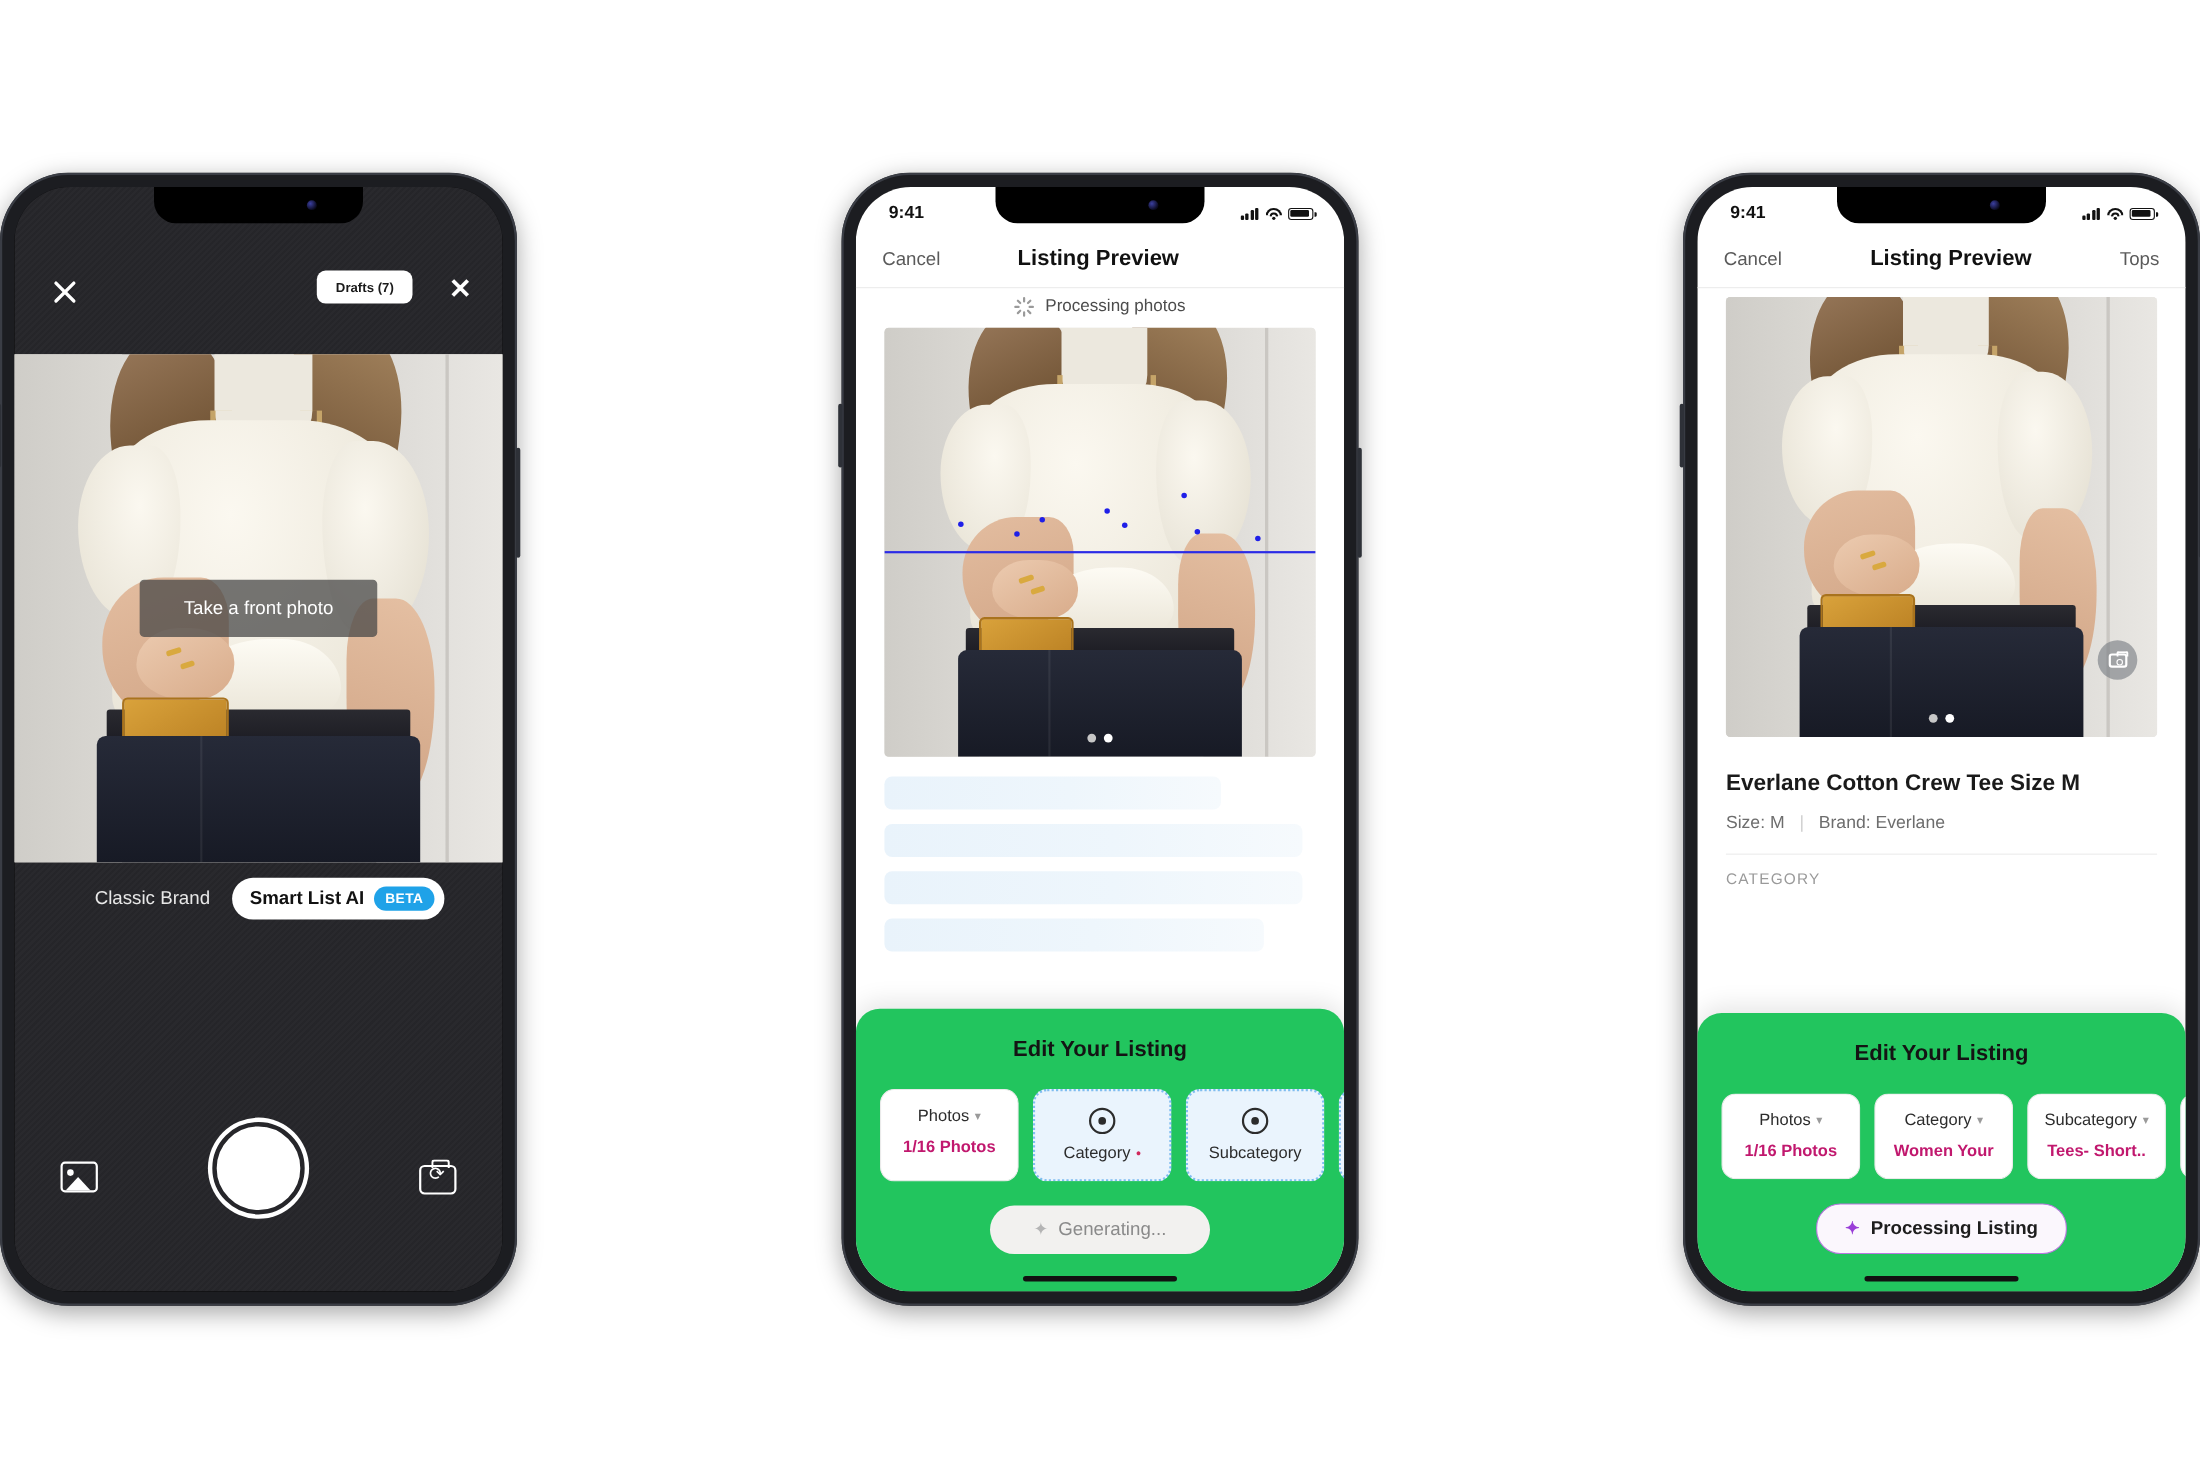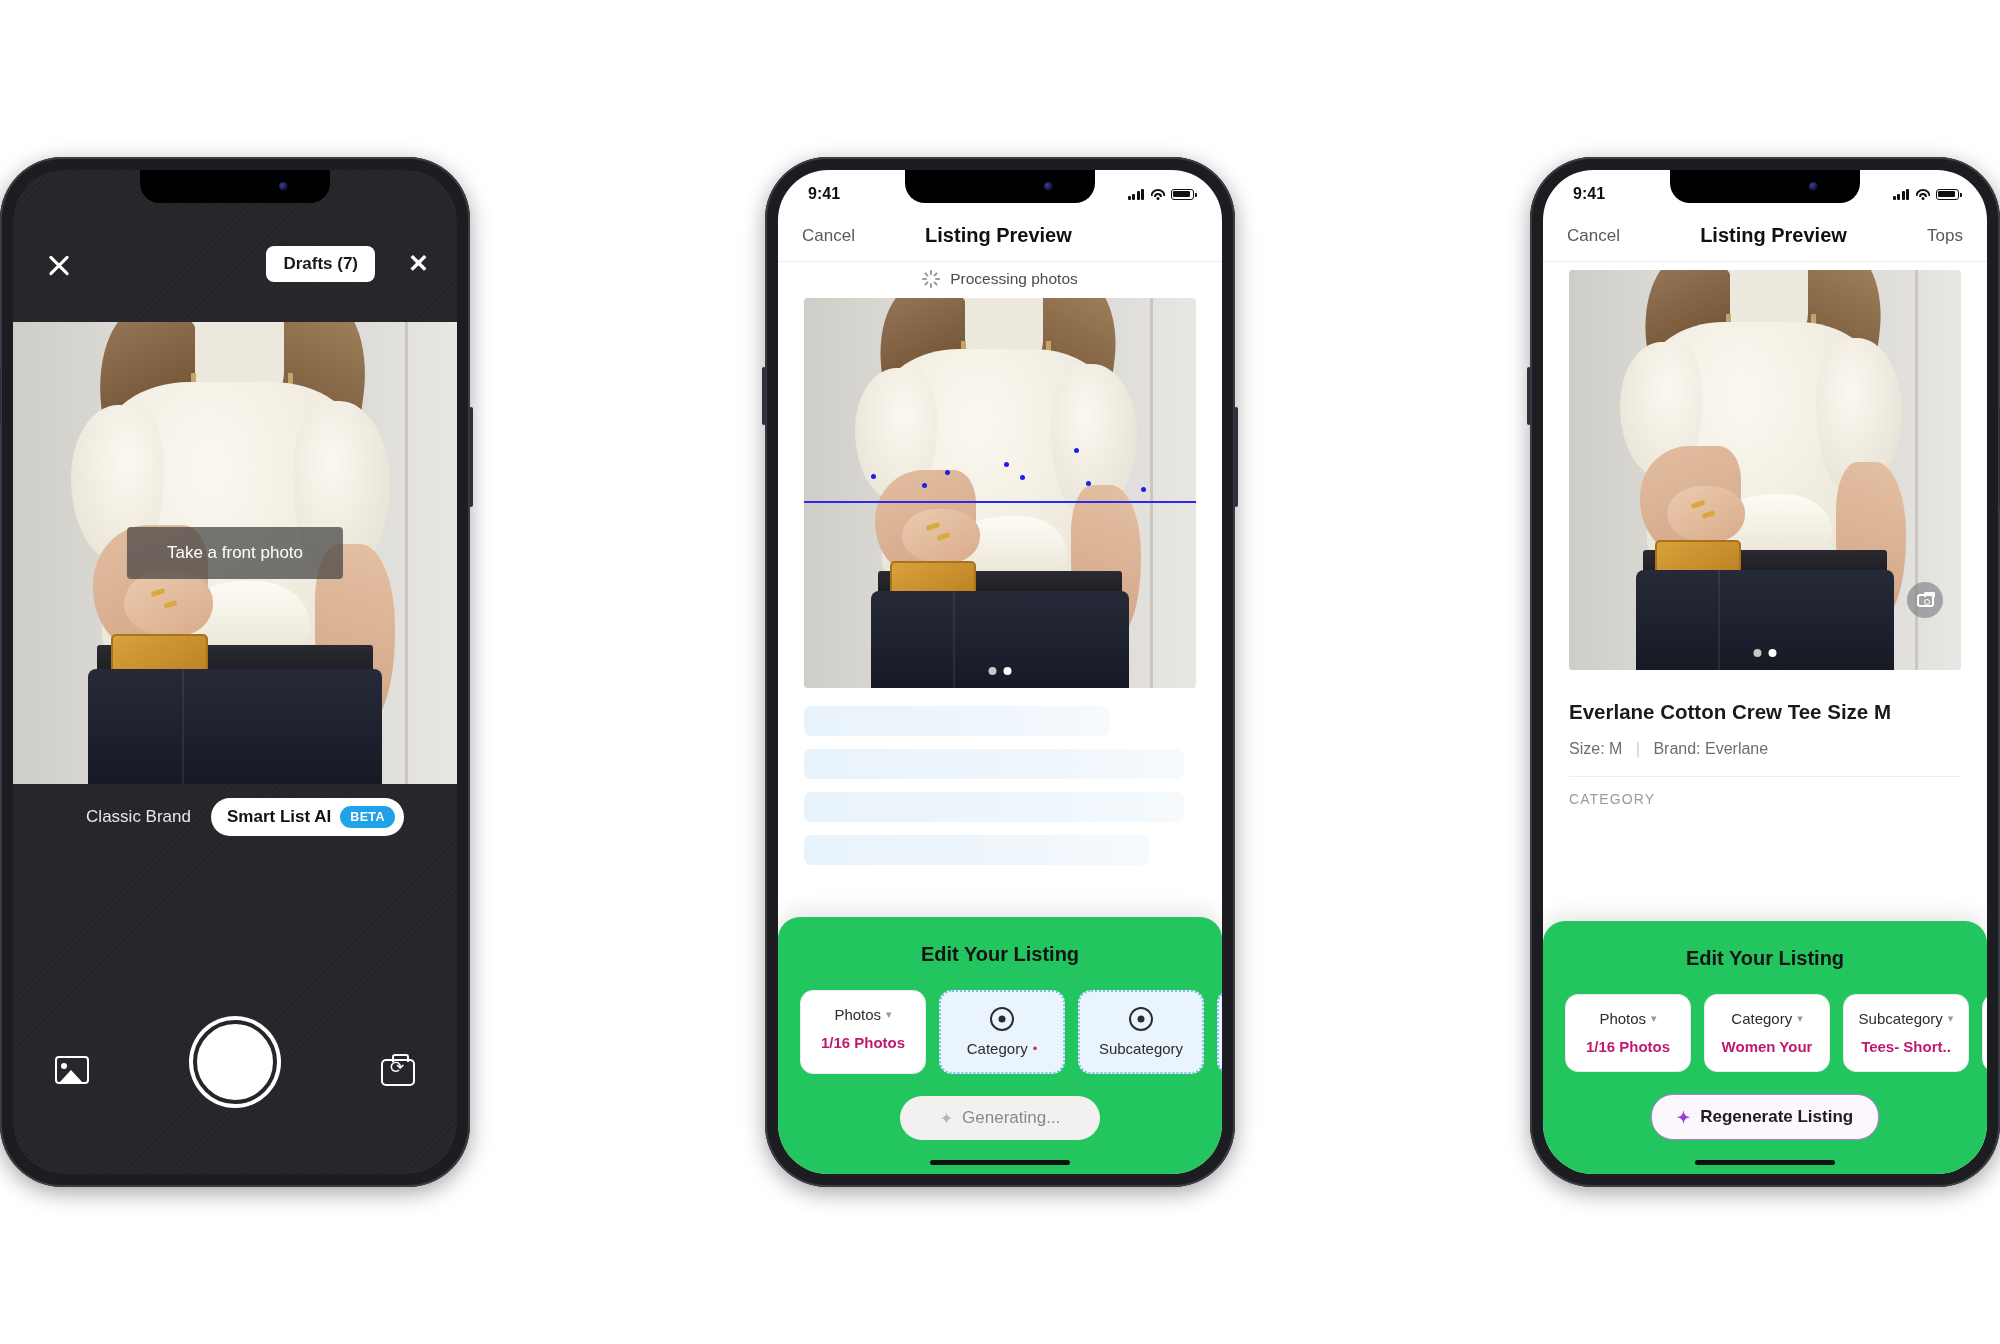--- a/index.html
+++ b/index.html
@@ -230,21 +230,21 @@
   }
   .close-x::before, .close-x::after {
     content:""; position:absolute; left:2px; top:14px; width:26px; height:3px;
     background:#fff; border-radius:2px;
   }
   .close-x::before { transform: rotate(45deg); }
   .close-x::after  { transform: rotate(-45deg); }
   .drafts-btn {
     position:absolute; right:82px; top:76px;
     background:#fff; color:#1a1a1a;
-    font-size:17px; font-weight:bold;
+    font-size:12px; font-weight:bold;
     padding:8px 17px; border-radius:8px;
     white-space:nowrap;
   }
   .flash-off {
     position:absolute; right:28px; top:78px; width:30px; height:30px;
   }
   .flash-off .bolt {
     position:absolute; left:9px; top:2px;
     font-size:25px; color:#fff; line-height:26px;
     font-weight:bold;
@@ -772,21 +772,21 @@
             </div>
 
             <div class="chip" style="min-width:48px">
               
               
             </div>
           </div>
 
           <div class="regen-btn">
             <span class="spark">✦</span>
-            <span>Regenerate Listing</span>
+            <span>Processing Listing</span>
           </div>
         </div>
 
         <div class="homebar" style="background:#111"></div>
       </div>
     </div>
   </div>
 
 </div>
 

